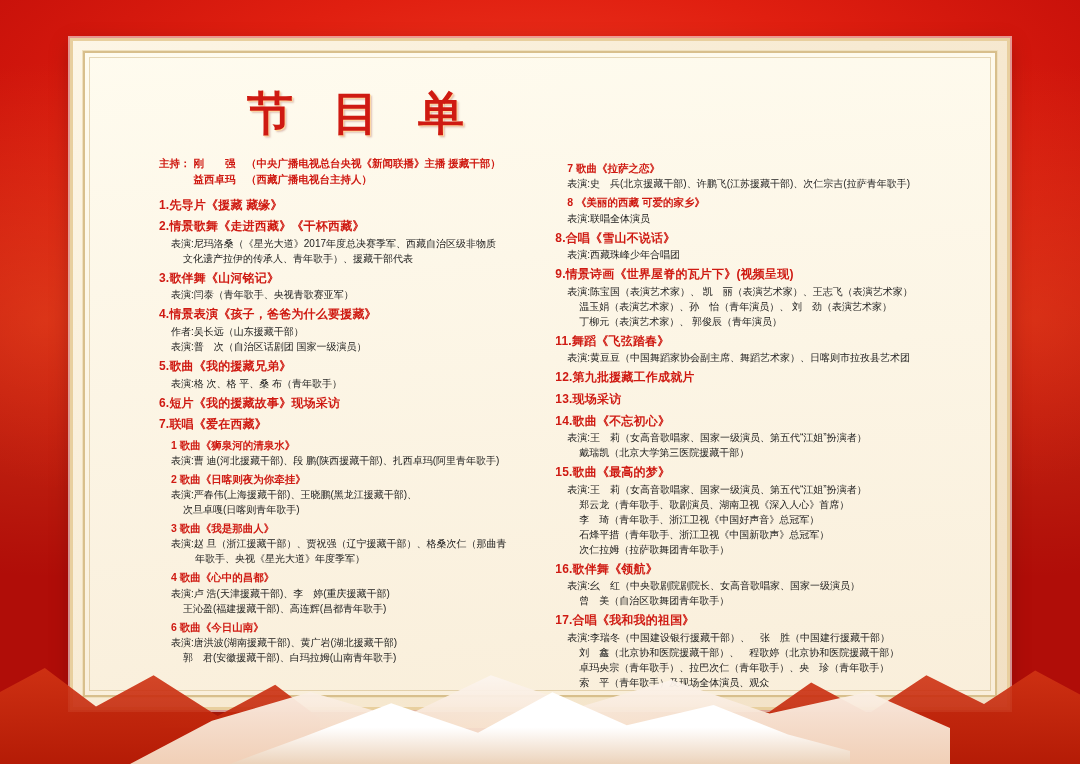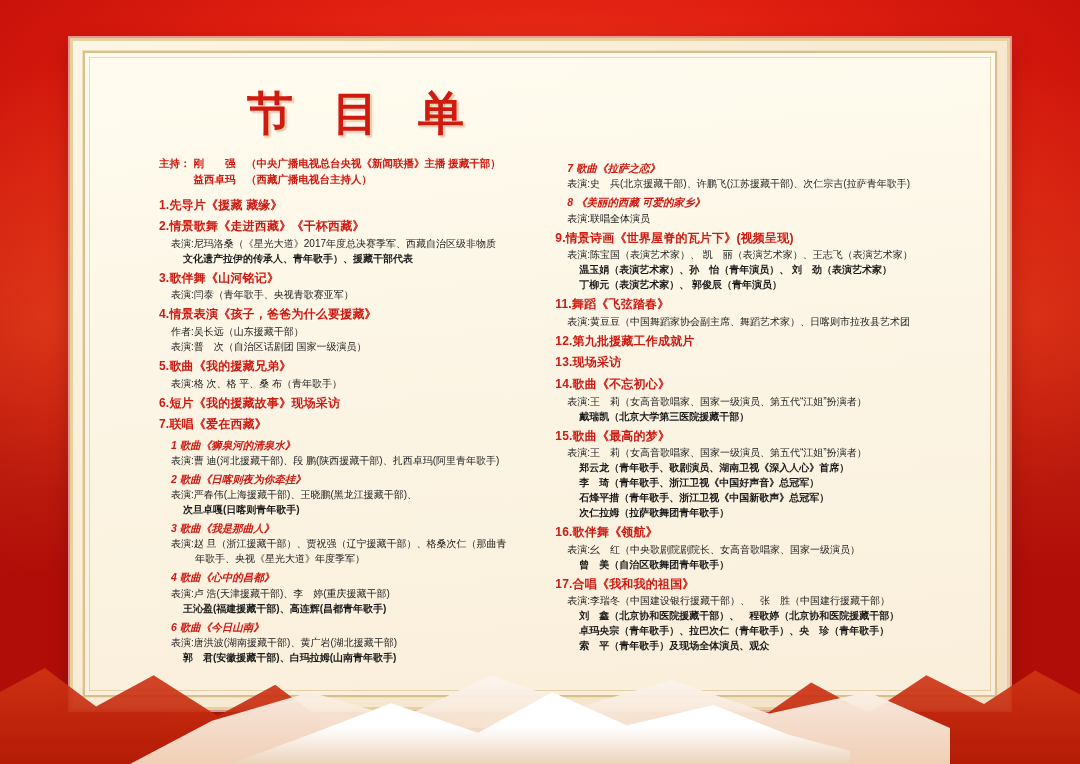--- a/index.html
+++ b/index.html
@@ -114,29 +114,28 @@
     color: #cf1a12;
     font-weight: bold;
     font-size: 12px;
     letter-spacing: .2px;
   }
   .sub-title {
     color: #cf1a12;
     font-weight: bold;
     font-size: 10.5px;
     padding-left: 12px;
-    font-style: italic;
   }
   .perf {
     color: #1b1b1b;
     font-size: 10px;
     padding-left: 12px;
     line-height: 1.5;
   }
-  .perf.indent2 { padding-left: 24px; font-weight: bold; }
+  .perf.indent2 { padding-left: 24px; }
   .perf.indent3 { padding-left: 36px; }
 </style>
 </head>
 <body>
 
 <div id="poster">
   <div class="glow-left"></div>
   <div class="glow-right"></div>
   <div class="sun-glow"></div>
 
@@ -223,20 +222,24 @@
           <div class="item">
             <div class="sub-title">7 歌曲《拉萨之恋》</div>
             <div class="perf">表演:史　兵(北京援藏干部)、许鹏飞(江苏援藏干部)、次仁宗吉(拉萨青年歌手)</div>
           </div>
 
           <div class="item">
             <div class="sub-title">8 《美丽的西藏 可爱的家乡》</div>
             <div class="perf">表演:联唱全体演员</div>
           </div>
 
+          <div class="item">
+            <div class="item-title">8.合唱《雪山不说话》</div>
+            <div class="perf">表演:西藏珠峰少年合唱团</div>
+          </div>
 
           <div class="item">
             <div class="item-title">9.情景诗画《世界屋脊的瓦片下》(视频呈现)</div>
             <div class="perf">表演:陈宝国（表演艺术家）、 凯　丽（表演艺术家）、王志飞（表演艺术家）</div>
             <div class="perf indent2">温玉娟（表演艺术家）、孙　怡（青年演员）、 刘　劲（表演艺术家）</div>
             <div class="perf indent2">丁柳元（表演艺术家）、 郭俊辰（青年演员）</div>
           </div>
 
 
           <div class="item">

